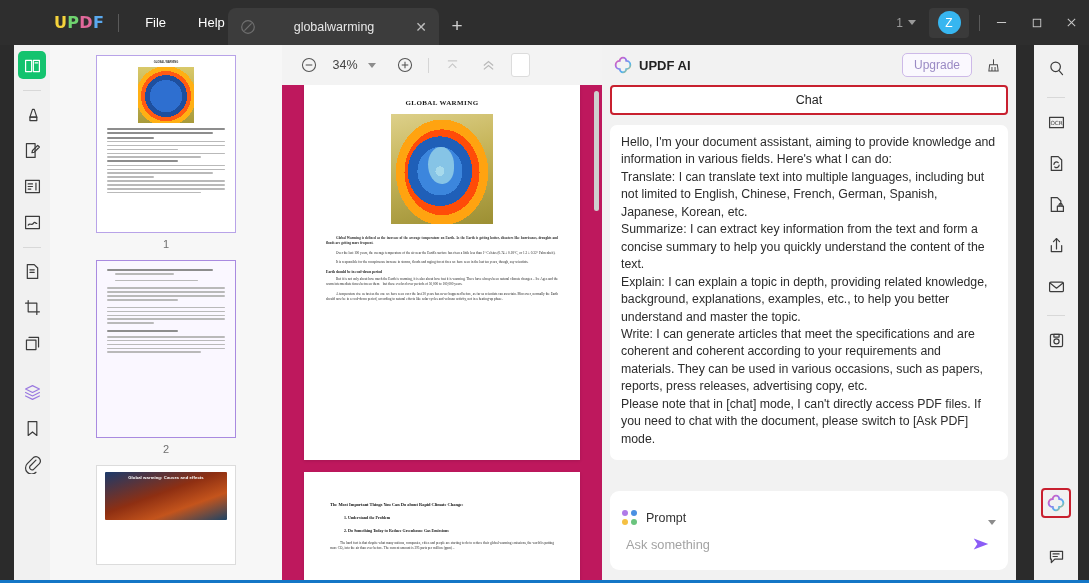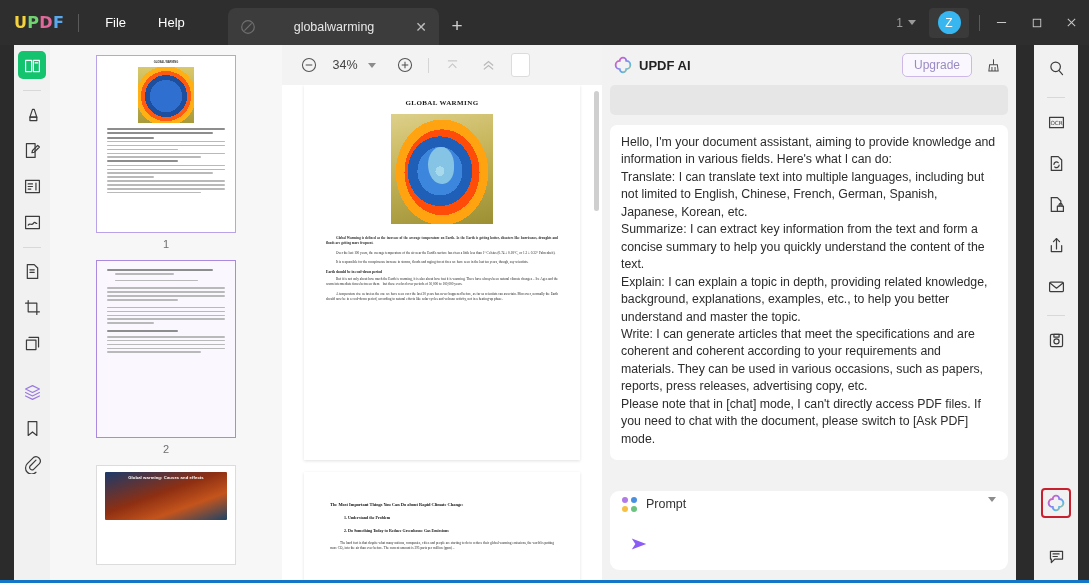--- a/index.html
+++ b/index.html
@@ -7,21 +7,21 @@
     width: 1089px; height: 583px;
     overflow: hidden;
     font-family: "Liberation Sans", sans-serif;
     background: #2b2b2b;
   }
   #app { position: relative; width: 1089px; height: 583px; background: #2b2b2b; }
 
   
   .titlebar {
     position: absolute; top: 0; left: 0; width: 1089px; height: 45px;
-    background: #2e2e2e; display: flex; align-items: center;
+    background: #2e2e2e; display: flex; align-items: center; padding-left: 40px;
   }
   .tb-left { display: flex; align-items: center; height: 45px; }
   .logo {
     margin-left: 14px; font-size: 16px; font-weight: bold; letter-spacing: .3px;
     font-family: "DejaVu Sans", sans-serif;
   }
   .logo .l1 { color: #f5d33c; } .logo .l2 { color: #6fd36f; }
   .logo .l3 { color: #e0689a; } .logo .l4 { color: #5aa9ef; }
   .tb-divider { width: 1px; height: 18px; background: #5a5a5a; margin: 0 10px 0 14px; }
   .tb-menu {
@@ -133,21 +133,21 @@
     position: relative; overflow: hidden;
   }
   .mini-info span {
     position: absolute; top: 3px; left: 4px; right: 4px; color: #fff;
     font-size: 4.2px; font-weight: bold; text-align: center; letter-spacing: .1px;
   }
 
   
   .viewer {
     position: absolute; left: 282px; top: 0; width: 320px; height: 537px;
-    background: #ffffff;
+    background: #be185d;
   }
   .vtoolbar {
     height: 40px; display: flex; align-items: center; gap: 0; padding-left: 14px;
     background: #f3f3f3;
   }
   .vt-btn {
     width: 26px; height: 26px; display: flex; align-items: center; justify-content: center;
     cursor: pointer; border-radius: 4px;
   }
   .zoomlvl { font-size: 12.5px; color: #444; width: 46px; text-align: center; }
@@ -223,21 +223,21 @@
 
   .chat-area { margin: 10px 8px 0 8px; flex: 1; overflow: hidden; }
   .bubble {
     background: #fff; border-radius: 7px; padding: 9px 11px 12px 11px;
     font-size: 12.3px; line-height: 1.42; color: #2c2c2c;
   }
   .bubble p { margin: 0; }
 
   .prompt-wrap { margin: 10px 8px 12px 8px; }
   .prompt-card { background: #fff; border-radius: 9px; padding: 6px 6px 7px 6px; }
-  .prompt-row { display: flex; align-items: flex-start; height: 28px; padding: 0 6px; cursor: pointer; }
+  .prompt-row { display: flex; align-items: flex-end; height: 28px; padding: 0 6px; cursor: pointer; }
   .dots { width: 15px; height: 15px; display: grid; grid-template-columns: 6px 6px; grid-template-rows: 6px 6px; gap: 3px; margin-right: 9px; }
   .dots i { border-radius: 50%; display: block; }
   .prompt-label { font-size: 12.5px; color: #333; flex: 1; }
   .input-row {
     display: flex; align-items: center; background: #fff; border-radius: 8px;
     height: 38px; padding: 0 8px 0 10px;
   }
   .ask-input {
     flex: 1; border: none; outline: none; font-size: 12.8px; color: #333;
     font-family: "Liberation Sans", sans-serif; background: transparent;
@@ -521,20 +521,21 @@
           <svg viewBox="0 0 22 22" style="width:17px;height:17px;fill:none;stroke:#4a4a4a;stroke-width:1.3">
               <path d="M11 3v7"></path>
               <path d="M6 10h10l1 8H5z"></path>
               <line x1="9" y1="13" x2="9" y2="18"></line>
               <line x1="13" y1="13" x2="13" y2="18"></line>
             </svg>
         </span>
       </div>
 
       <div class="tabs">
+        <div class="tabs-btn active">Chat</div>
       </div>
 
       <div class="chat-area">
         <div class="bubble">
           <p style="white-space:pre-line">Hello, I'm your document assistant, aiming to provide knowledge and information in various fields. Here's what I can do:
 Translate: I can translate text into multiple languages, including but not limited to English, Chinese, French, German, Spanish, Japanese, Korean, etc.
 Summarize: I can extract key information from the text and form a concise summary to help you quickly understand the content of the text.
 Explain: I can explain a topic in depth, providing related knowledge, background, explanations, examples, etc., to help you better understand and master the topic.
 Write: I can generate articles that meet the specifications and are coherent and coherent according to your requirements and materials. They can be used in various occasions, such as papers, reports, press releases, advertising copy, etc.
 Please note that in [chat] mode, I can't directly access PDF files. If you need to chat with the document, please switch to [Ask PDF] mode.</p>
@@ -547,20 +548,21 @@
             <span class="dots">
               <i style="background:#b07ae8"></i>
                 <i style="background:#4a90e2"></i>
                 <i style="background:#f5c043"></i>
                 <i style="background:#6ac47e"></i>
             </span>
             <span class="prompt-label">Prompt</span>
             <span class="caret-sm"></span>
           </div>
           <div class="input-row">
+            <input class="ask-input" placeholder="Ask something" style="">
             <span class="send-btn">
               <svg viewBox="0 0 22 22" style="width:20px;height:20px">
                   <path d="M3 5l16 6-16 6 4-6z" fill="#8b5cf6"></path>
                 </svg>
             </span>
           </div>
         </div>
       </div>
     </div>
 

